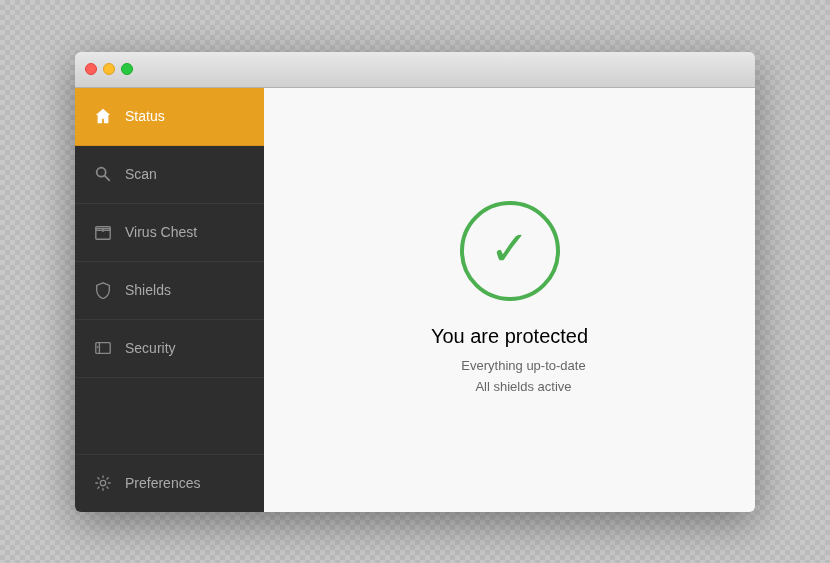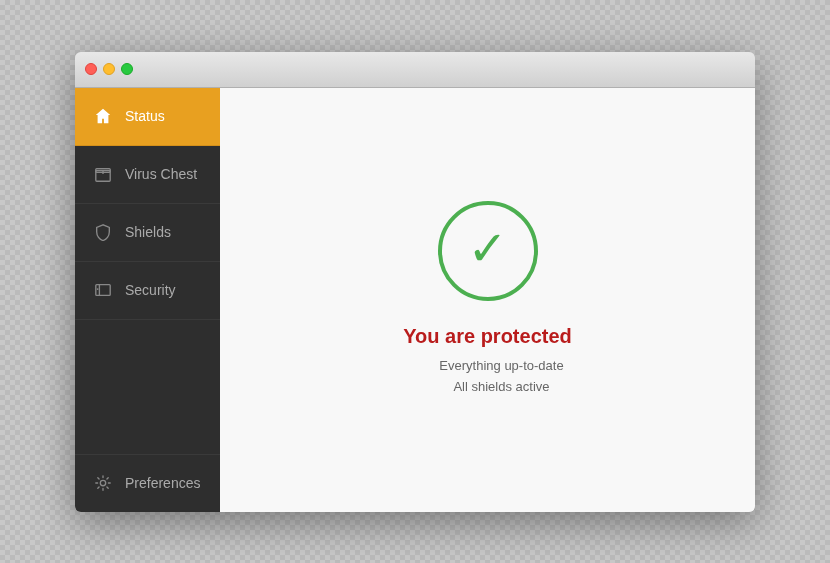--- a/index.html
+++ b/index.html
@@ -67,21 +67,21 @@
       font-weight: 500;
     }
 
     .window-body {
       display: flex;
       flex: 1;
       overflow: hidden;
     }
 
     .sidebar {
-      width: 145px;
+      width: 189px;
       background: #2e2e2e;
       display: flex;
       flex-direction: column;
       flex-shrink: 0;
     }
 
     .nav-item {
       display: flex;
       align-items: center;
       padding: 0 18px;
@@ -149,22 +149,22 @@
 
     .checkmark {
       color: #4caf50;
       font-size: 48px;
       line-height: 1;
       margin-top: -4px;
     }
 
     .status-title {
       font-size: 20px;
-      font-weight: 700;
-      color: #b91c1c;
+      font-weight: 400;
+      color: #000000;
       margin-bottom: 8px;
     }
 
     .status-desc {
       font-size: 13px;
       color: #666;
       text-align: center;
       line-height: 1.6;
       margin-left: 28px;
     }
@@ -195,20 +195,29 @@
 
       <div class="nav-item active">
         <div class="nav-icon">
           <svg class="icon-svg" viewBox="0 0 20 20">
             <path d="M10 2L2 9h2v9h5v-5h2v5h5V9h2L10 2z"></path>
           </svg>
         </div>
         <span class="nav-label">Status</span>
       </div>
 
+      <div class="nav-item">
+        <div class="nav-icon">
+          <svg class="icon-svg" viewBox="0 0 20 20">
+            <circle cx="8" cy="8" r="5" fill="none" stroke="currentColor" stroke-width="2"></circle>
+            <line x1="12" y1="12" x2="17" y2="17" stroke="currentColor" stroke-width="2" stroke-linecap="round"></line>
+          </svg>
+        </div>
+        <span class="nav-label">Scan</span>
+      </div>
 
       <div class="nav-item">
         <div class="nav-icon">
           <svg class="icon-svg" viewBox="0 0 20 20">
             <rect x="2" y="6" width="16" height="12" rx="1" fill="none" stroke="currentColor" stroke-width="1.5"></rect>
             <rect x="2" y="4" width="16" height="4" rx="1" fill="none" stroke="currentColor" stroke-width="1.5"></rect>
             <line x1="10" y1="6" x2="10" y2="10" stroke="currentColor" stroke-width="1.5"></line>
           </svg>
         </div>
         <span class="nav-label">Virus Chest</span>

